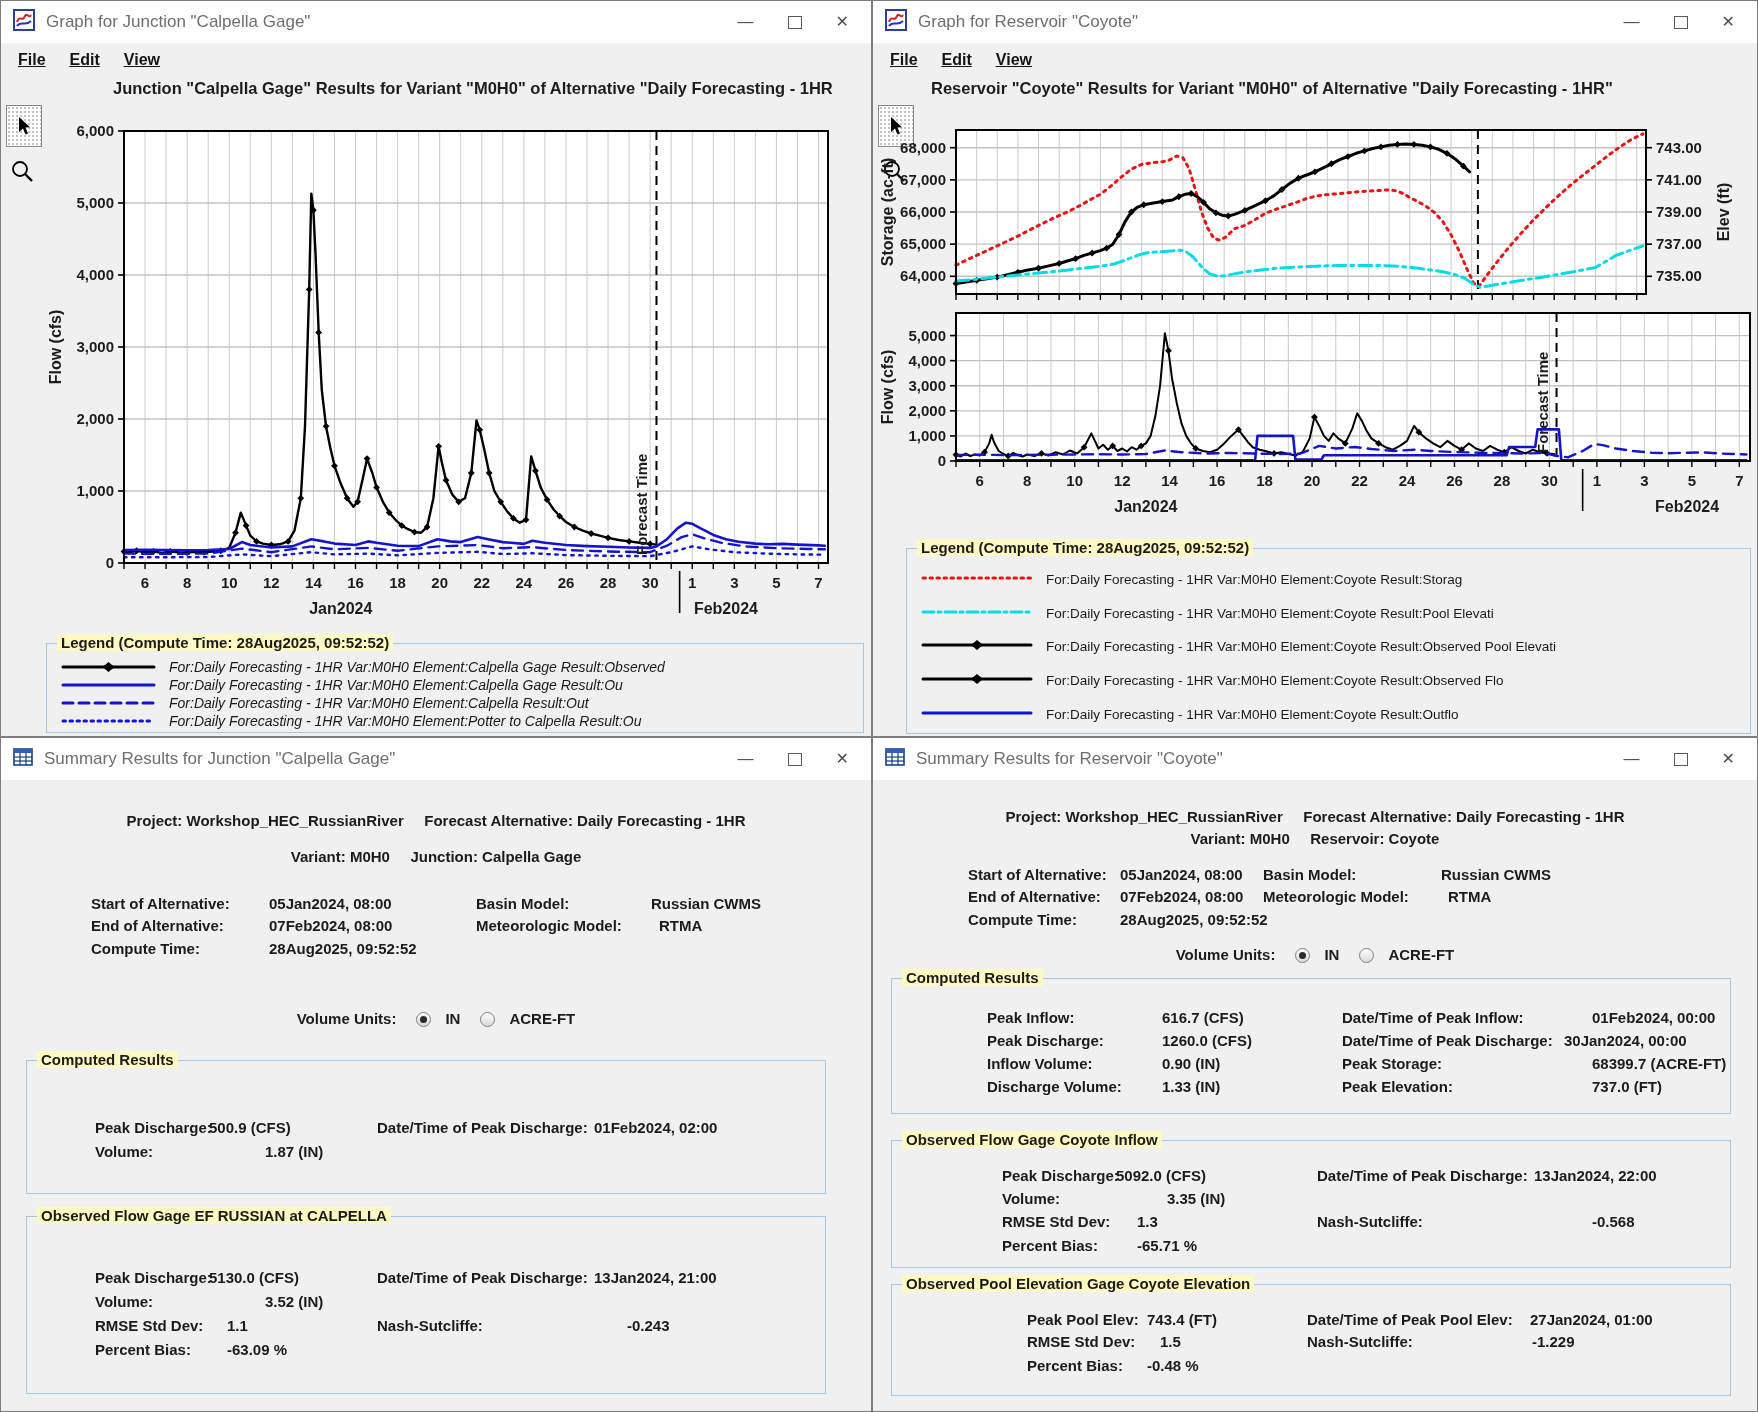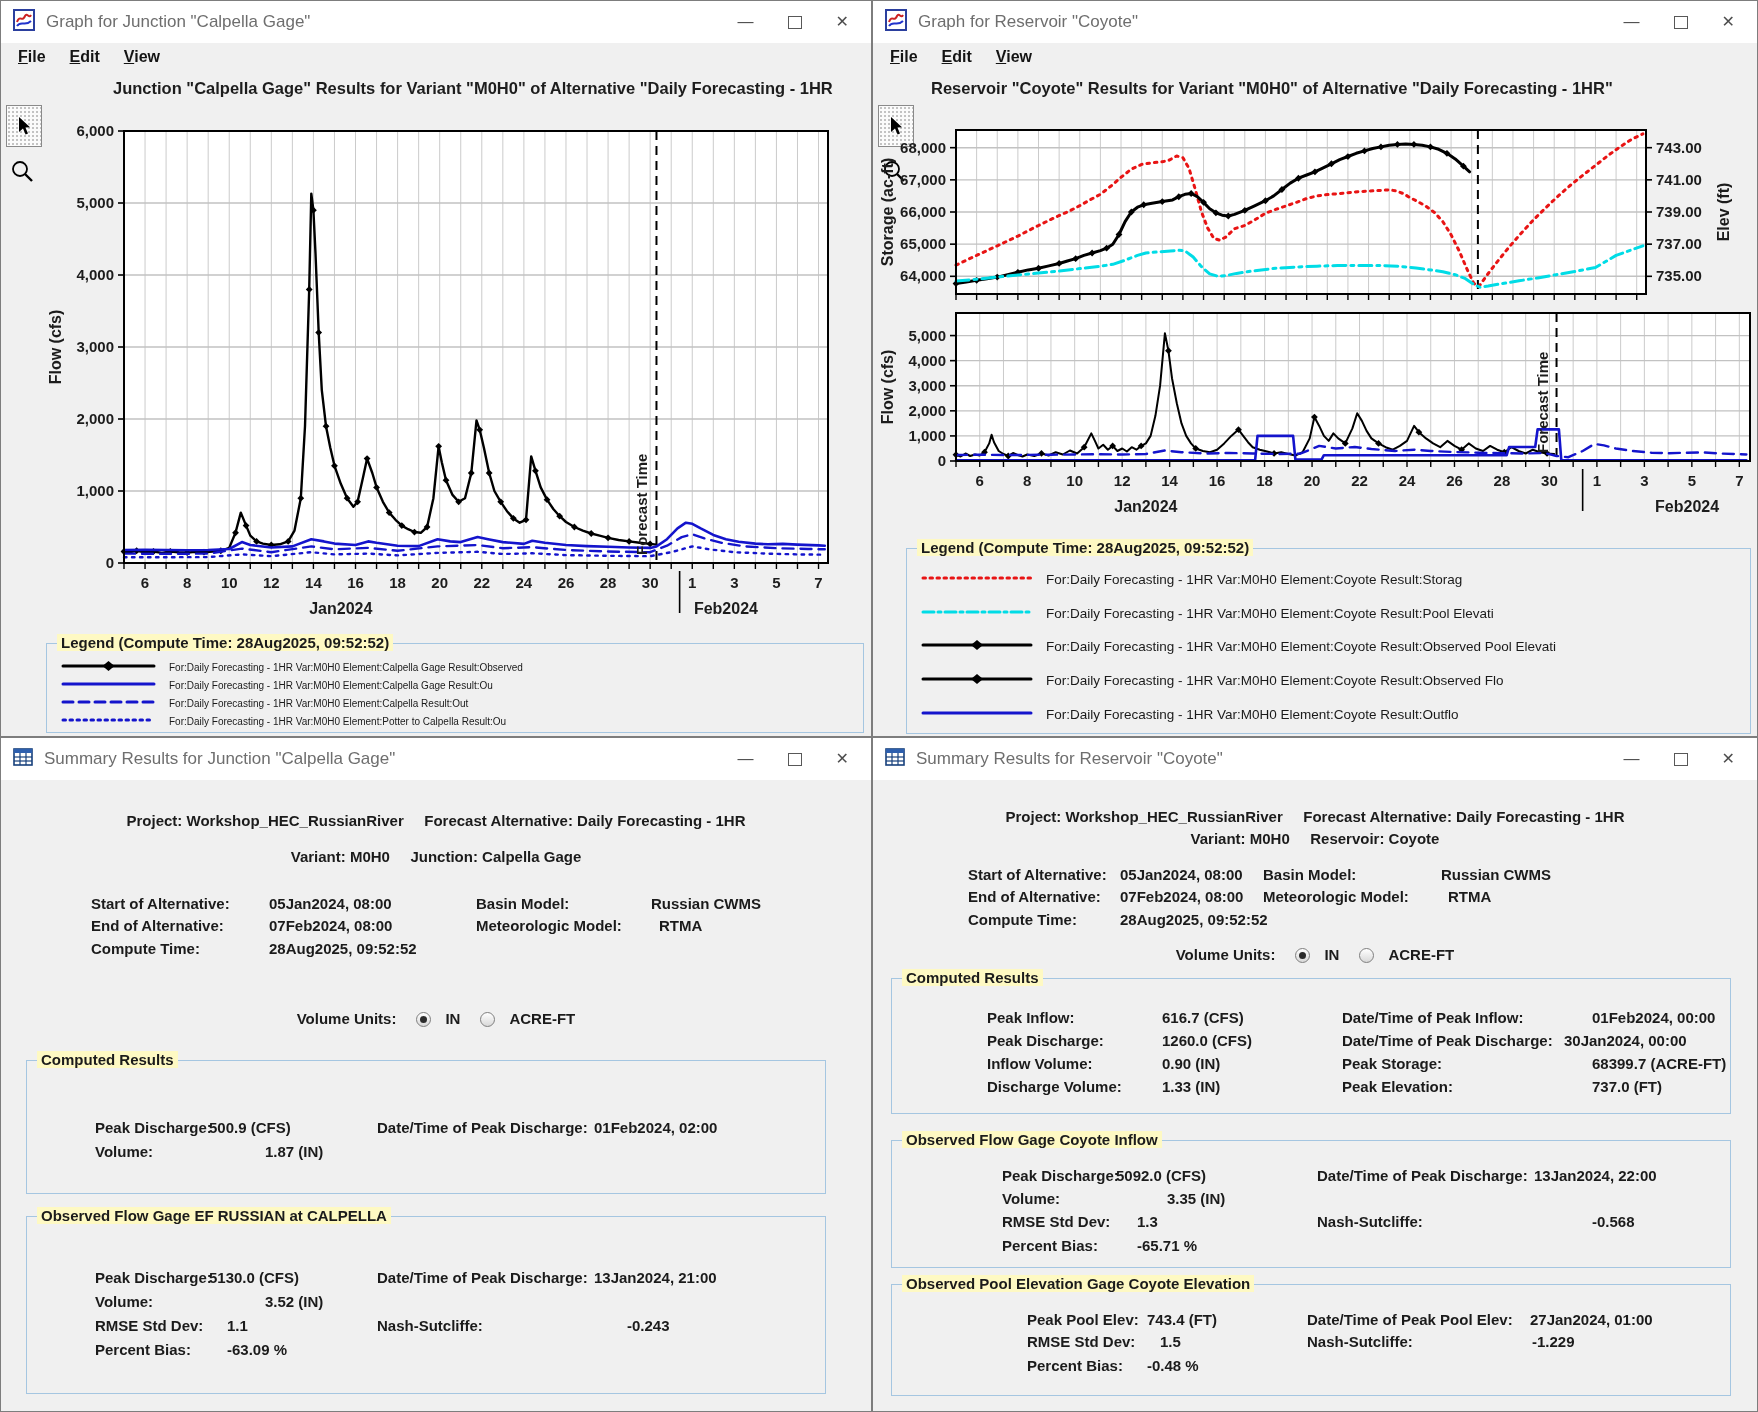--- a/index.html
+++ b/index.html
@@ -4,35 +4,35 @@
 <style>
   html,body{margin:0;padding:0;}
   body{width:1758px;height:1412px;position:relative;overflow:hidden;background:#cfcfcf;
        font-family:"Liberation Sans",sans-serif;}
   .win{position:absolute;background:#f0f0f0;border:1px solid #7d7d7d;box-sizing:border-box;}
   .titlebar{height:42px;background:#ffffff;display:flex;align-items:center;padding:0 12px;gap:11px;}
   .titlebar .title{color:#6e6e6e;font-size:17px;flex:1;white-space:nowrap;overflow:hidden;}
   .ctls{display:flex;gap:34px;align-items:center;margin-right:10px;color:#4d4d4d;font-size:16px;}
   .ctl{cursor:default;line-height:1;}
   .max-box{display:inline-block;width:12px;height:11px;border:1.6px solid #585858;}
-  .menubar{display:flex;gap:6px;padding:3px 8px 1px 8px;font-weight:700;font-size:16px;color:#141414;height:28px;align-items:flex-start;}
+  .menubar{display:flex;gap:6px;padding:3px 8px 1px 8px;font-weight:700;font-size:16px;color:#141414;height:28px;align-items:center;text-decoration:underline;}
   .menu-item{padding:2px 9px;}
   .menu-item u{text-decoration:underline;}
   .chart-title{position:absolute;font-weight:700;font-size:16.5px;color:#1d1d1d;white-space:nowrap;}
   .ptr-btn{position:absolute;left:5px;top:104px;width:34px;height:40px;border:1px solid #8a8a8a;
            background-color:#fbfbfb;background-image:radial-gradient(#c3c3c3 .8px,transparent .8px);
            background-size:4px 4px;display:flex;align-items:center;justify-content:center;}
   .loupe{position:absolute;left:9px;top:158px;width:26px;height:26px;}
   .chart-host{position:absolute;}
   .gbox{position:absolute;border:1px solid #a5c6e1;box-sizing:border-box;}
   .gtitle{position:absolute;top:-10px;left:10px;background:#fef9c3;padding:0 4px;font-weight:700;
           font-size:15px;color:#1b1b1b;white-space:nowrap;}
   .lg-entries{position:absolute;left:14px;top:14px;right:6px;bottom:2px;display:flex;flex-direction:column;justify-content:space-around;}
   .lg-row{display:flex;align-items:center;gap:13px;white-space:nowrap;overflow:hidden;}
-  .legend-tl .lg-row{font-size:10px;color:#1a1a1a;}
+  .legend-tl .lg-row{font-size:14px;color:#1a1a1a;font-style:italic;}
   .legend-tr .lg-row{font-size:13.5px;color:#1a1a1a;}
   .s{font-weight:700;font-size:15px;color:#1b1b1b;white-space:nowrap;}
   .abs{position:absolute;}
   .cline{position:absolute;left:0;right:0;text-align:center;}
   .cline .s{margin:0 8px;}
   .radio{width:15px;height:15px;border-radius:50%;border:1px solid #7f7f7f;
          background:linear-gradient(#ffffff,#d8d8d8);display:inline-block;vertical-align:-3px;
          margin:0 6px 0 12px;box-sizing:border-box;}
   .radio.sel::after{content:'';display:block;width:7px;height:7px;border-radius:50%;background:#2b2b2b;margin:3px;}
   svg text{font-family:"Liberation Sans",sans-serif;font-weight:700;fill:#1c1c1c;}

